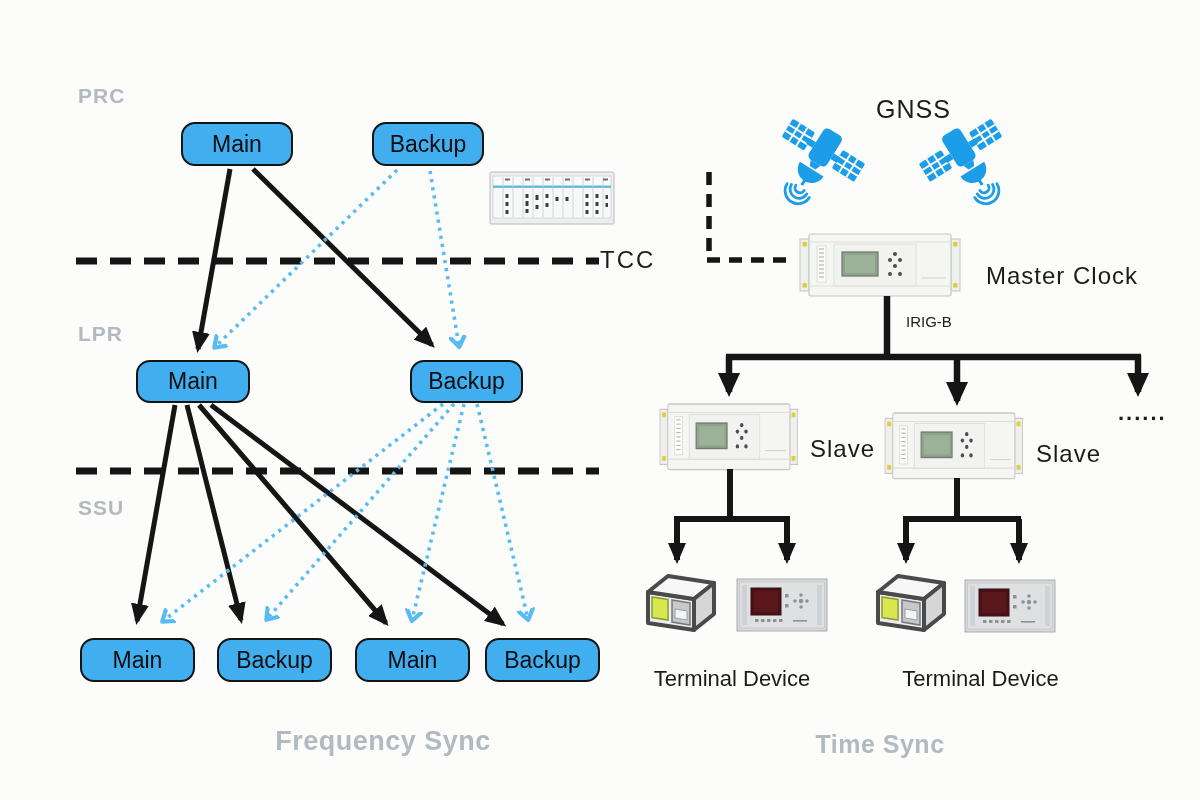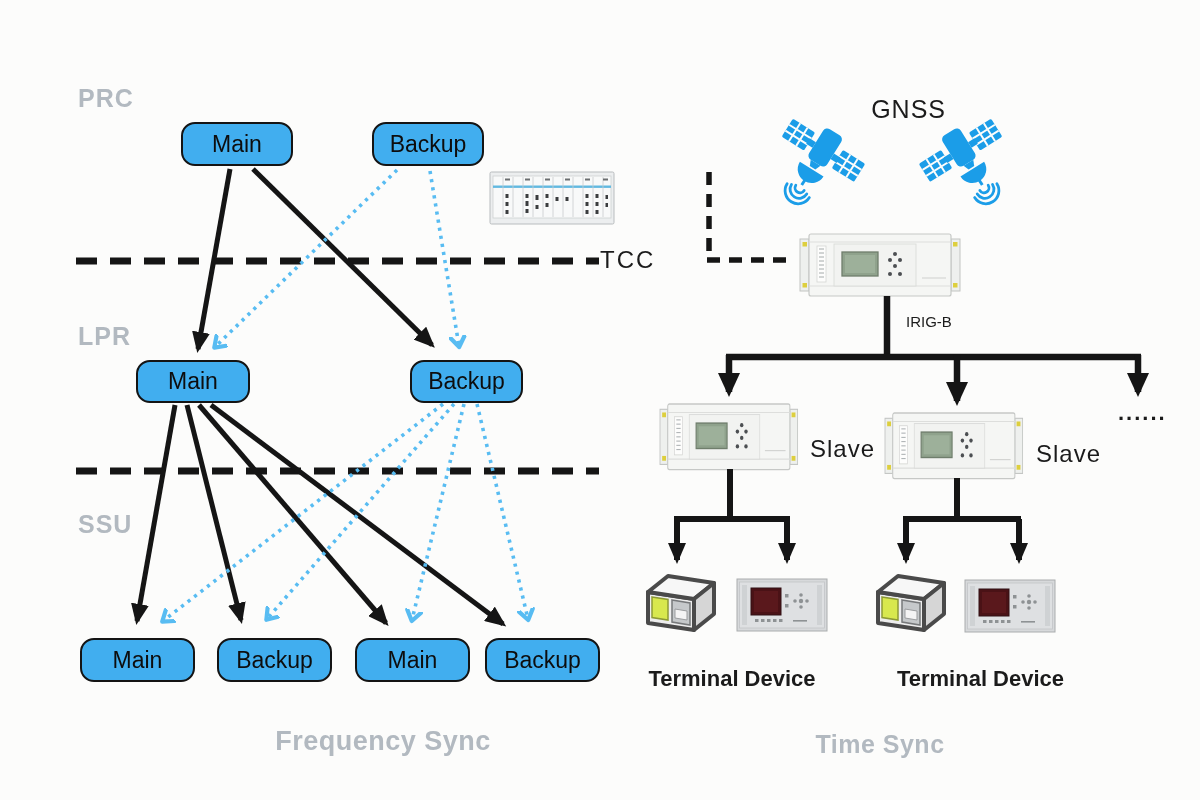--- a/index.html
+++ b/index.html
@@ -3,31 +3,31 @@
 <meta charset="utf-8">
 <style>
   html,body{margin:0;padding:0;background:#ffffff;}
   .stage{
     position:relative;width:1200px;height:800px;overflow:hidden;
     background:#fcfcfb;
     font-family:"Liberation Sans","DejaVu Sans",sans-serif;
   }
   .stage svg{position:absolute;left:0;top:0;}
   .abs{position:absolute;white-space:nowrap;}
-  .layer-label{font-size:25px;font-weight:bold;color:#b2b9c0;letter-spacing:1px;}
+  .layer-label{font-size:21px;font-weight:bold;color:#b2b9c0;letter-spacing:1px;}
   .caption{font-size:27px;font-weight:bold;color:#b2b9c0;text-align:center;letter-spacing:0.5px;}
   .node{
     position:absolute;display:flex;align-items:center;justify-content:center;
     background:#41AEEF;border:2.5px solid #141414;border-radius:14px;
     font-size:23px;color:#0d0d0d;box-sizing:border-box;
   }
   .lbl{color:#1b1b1b;}
   .lbl-25{font-size:25px;letter-spacing:1px;}
   .lbl-24{font-size:24px;letter-spacing:1px;}
-  .lbl-22{font-size:22px;text-align:center;font-weight:bold;}
+  .lbl-22{font-size:22px;text-align:center;}
   .lbl-17{font-size:15px;}
   .dots{font-size:22px;font-weight:bold;letter-spacing:2px;color:#1b1b1b;}
 </style>
 </head>
 <body>
 
 <div class="stage">
 
   <svg width="1200" height="800" viewBox="0 0 1200 800">
     <defs>
@@ -243,35 +243,36 @@
     </g>
 
     <use href="#term3d" transform="translate(640,568)"></use>
     <use href="#termpanel" transform="translate(737,579)"></use>
     <use href="#term3d" transform="translate(870,568)"></use>
     <use href="#termpanel" transform="translate(965,580)"></use>
   </svg>
 
   <div class="abs layer-label" style="left:78px;top:84px">PRC</div>
   <div class="abs layer-label" style="left:78px;top:322px">LPR</div>
-  <div class="abs layer-label" style="left:78px;top:510px">SSU</div>
+  <div class="abs layer-label" style="left:78px;top:496px">SSU</div>
 
   <div class="node" style="left:181px;top:122px;width:112px;height:44px">Main</div>
   <div class="node" style="left:372px;top:122px;width:112px;height:44px">Backup</div>
   <div class="node" style="left:136px;top:360px;width:114px;height:43px">Main</div>
   <div class="node" style="left:410px;top:360px;width:113px;height:43px">Backup</div>
   <div class="node" style="left:80px;top:638px;width:115px;height:44px">Main</div>
   <div class="node" style="left:217px;top:638px;width:115px;height:44px">Backup</div>
   <div class="node" style="left:355px;top:638px;width:115px;height:44px">Main</div>
   <div class="node" style="left:485px;top:638px;width:115px;height:44px">Backup</div>
 
   <div class="abs caption" style="left:245px;top:726px;width:276px">Frequency Sync</div>
   <div class="abs caption" style="left:780px;top:730px;width:200px;font-size:25px">Time Sync</div>
 
-  <div class="abs lbl lbl-25" style="left:830px;top:95px;width:116px;text-align:right">GNSS</div>
+  <div class="abs lbl lbl-25" style="left:876px;top:95px;width:116px;text-align:left">GNSS</div>
   <div class="abs lbl lbl-24" style="left:600px;top:246px;letter-spacing:2px">TCC</div>
+  <div class="abs lbl lbl-24" style="left:986px;top:262px">Master Clock</div>
   <div class="abs lbl lbl-17" style="left:906px;top:313px">IRIG-B</div>
   <div class="abs lbl lbl-24" style="left:810px;top:435px">Slave</div>
   <div class="abs lbl lbl-24" style="left:1036px;top:440px">Slave</div>
   <div class="abs dots" style="left:1118px;top:400px">......</div>
   <div class="abs lbl lbl-22" style="left:642px;top:666px;width:180px">Terminal Device</div>
   <div class="abs lbl lbl-22" style="left:888px;top:666px;width:185px">Terminal Device</div>
 </div>
 
 </body></html>

